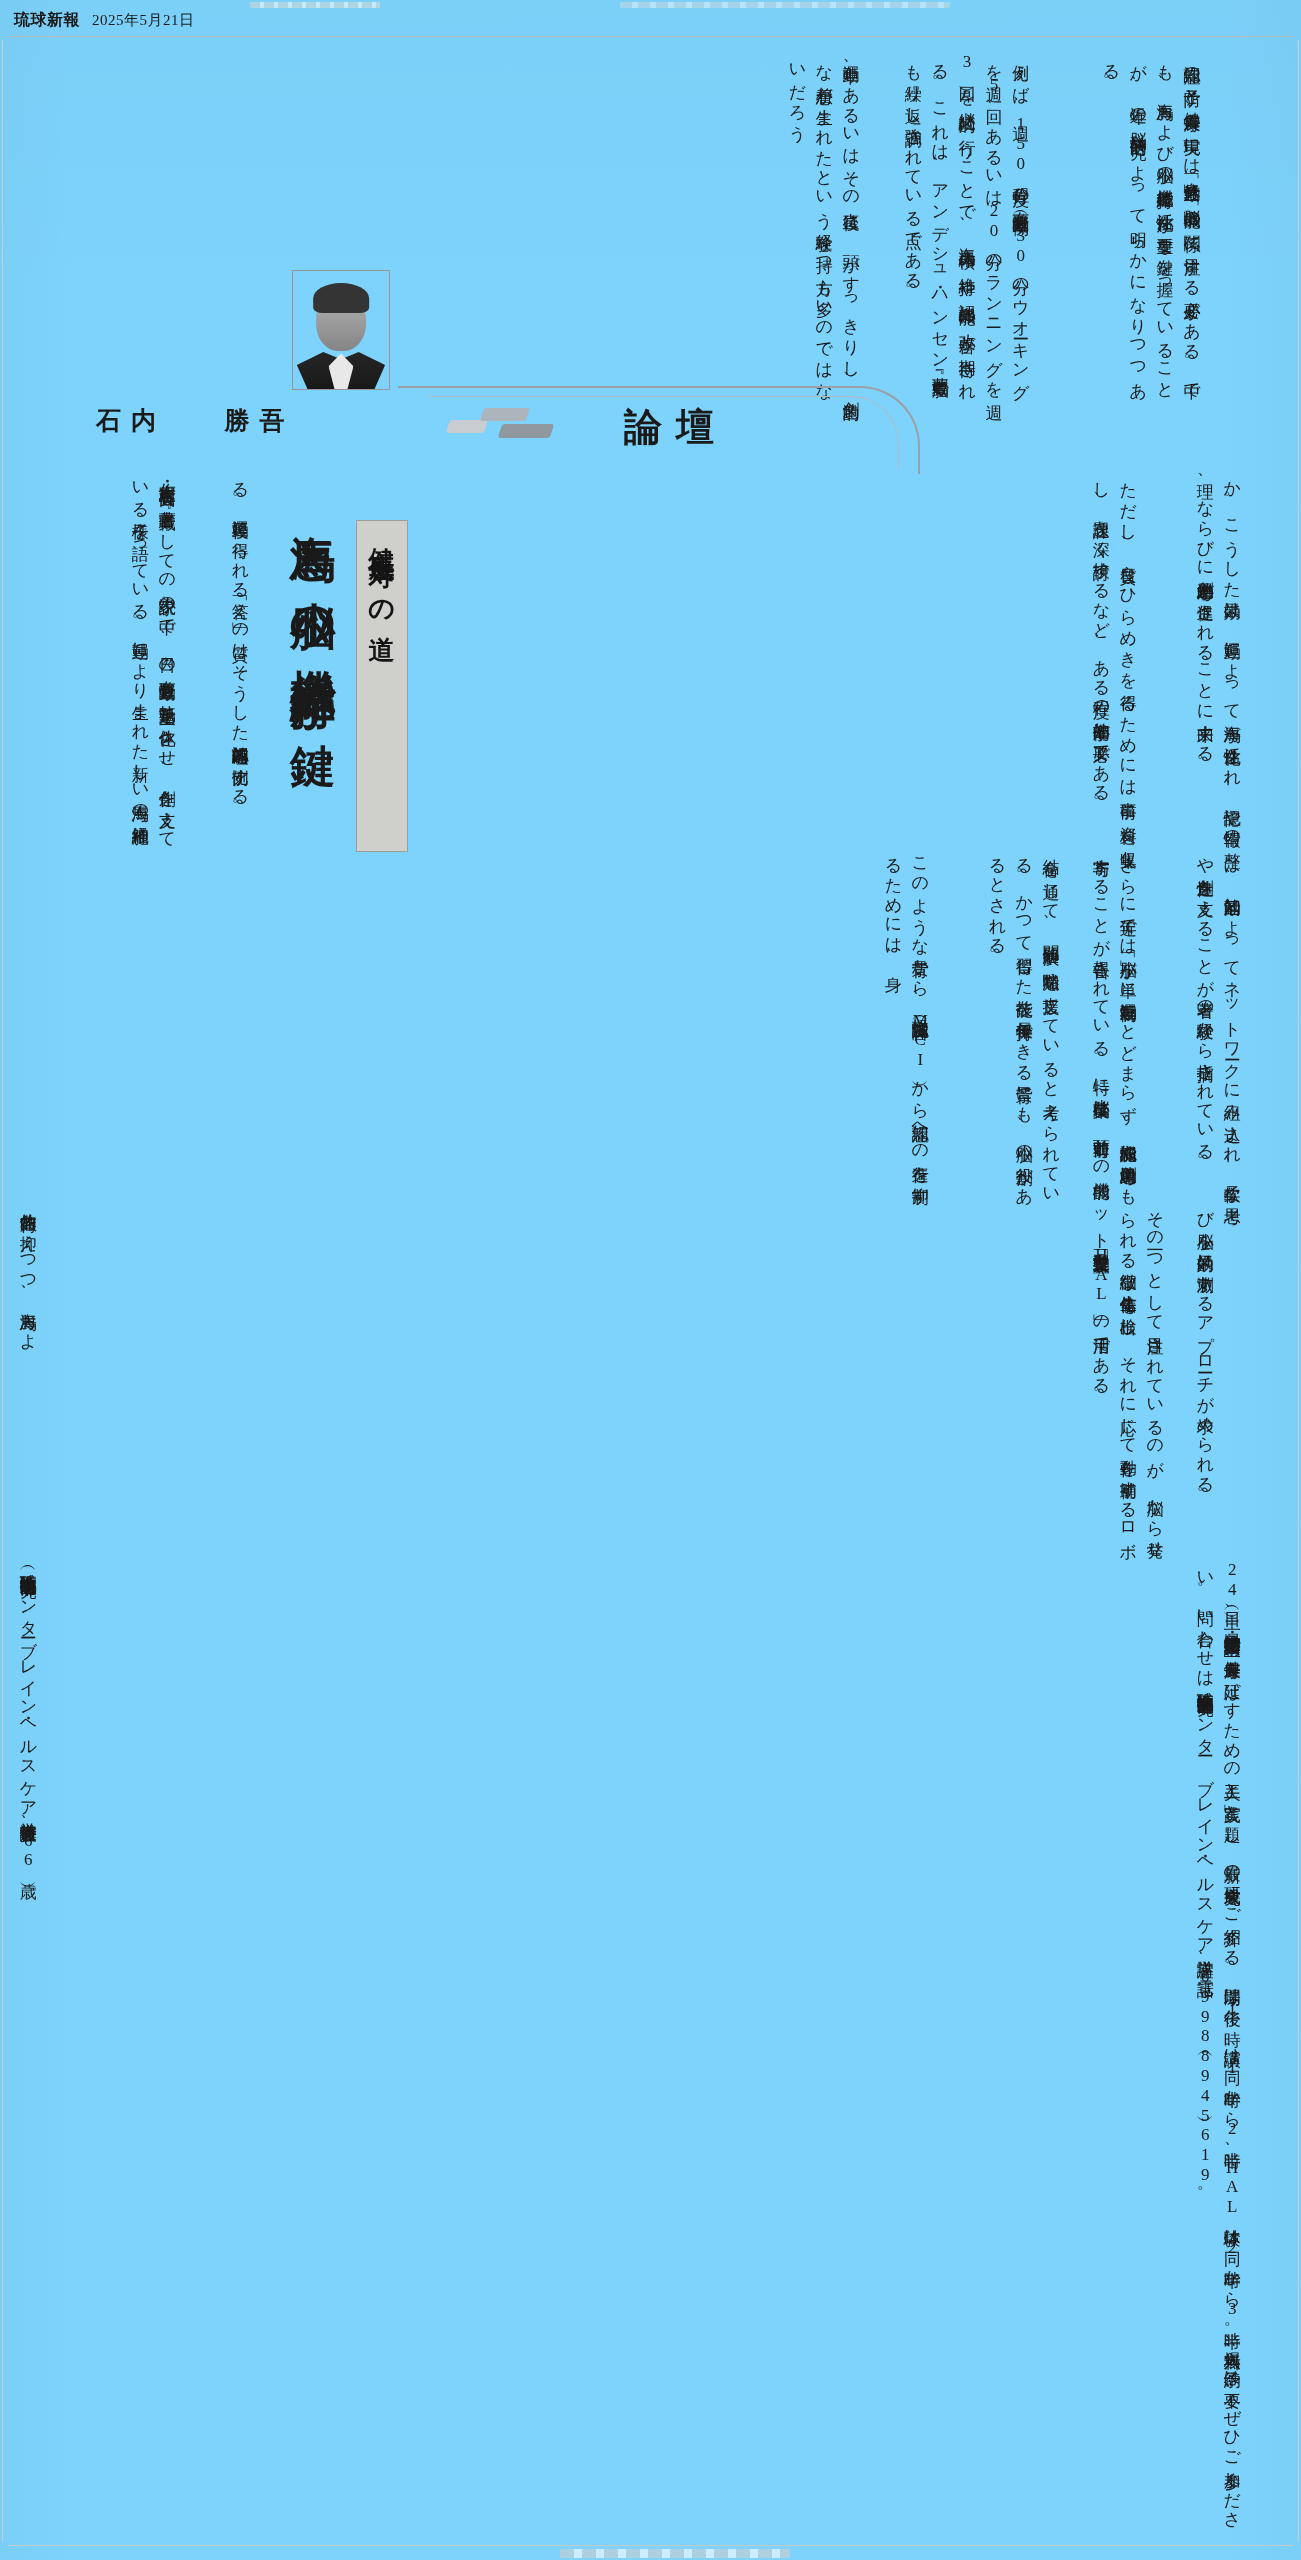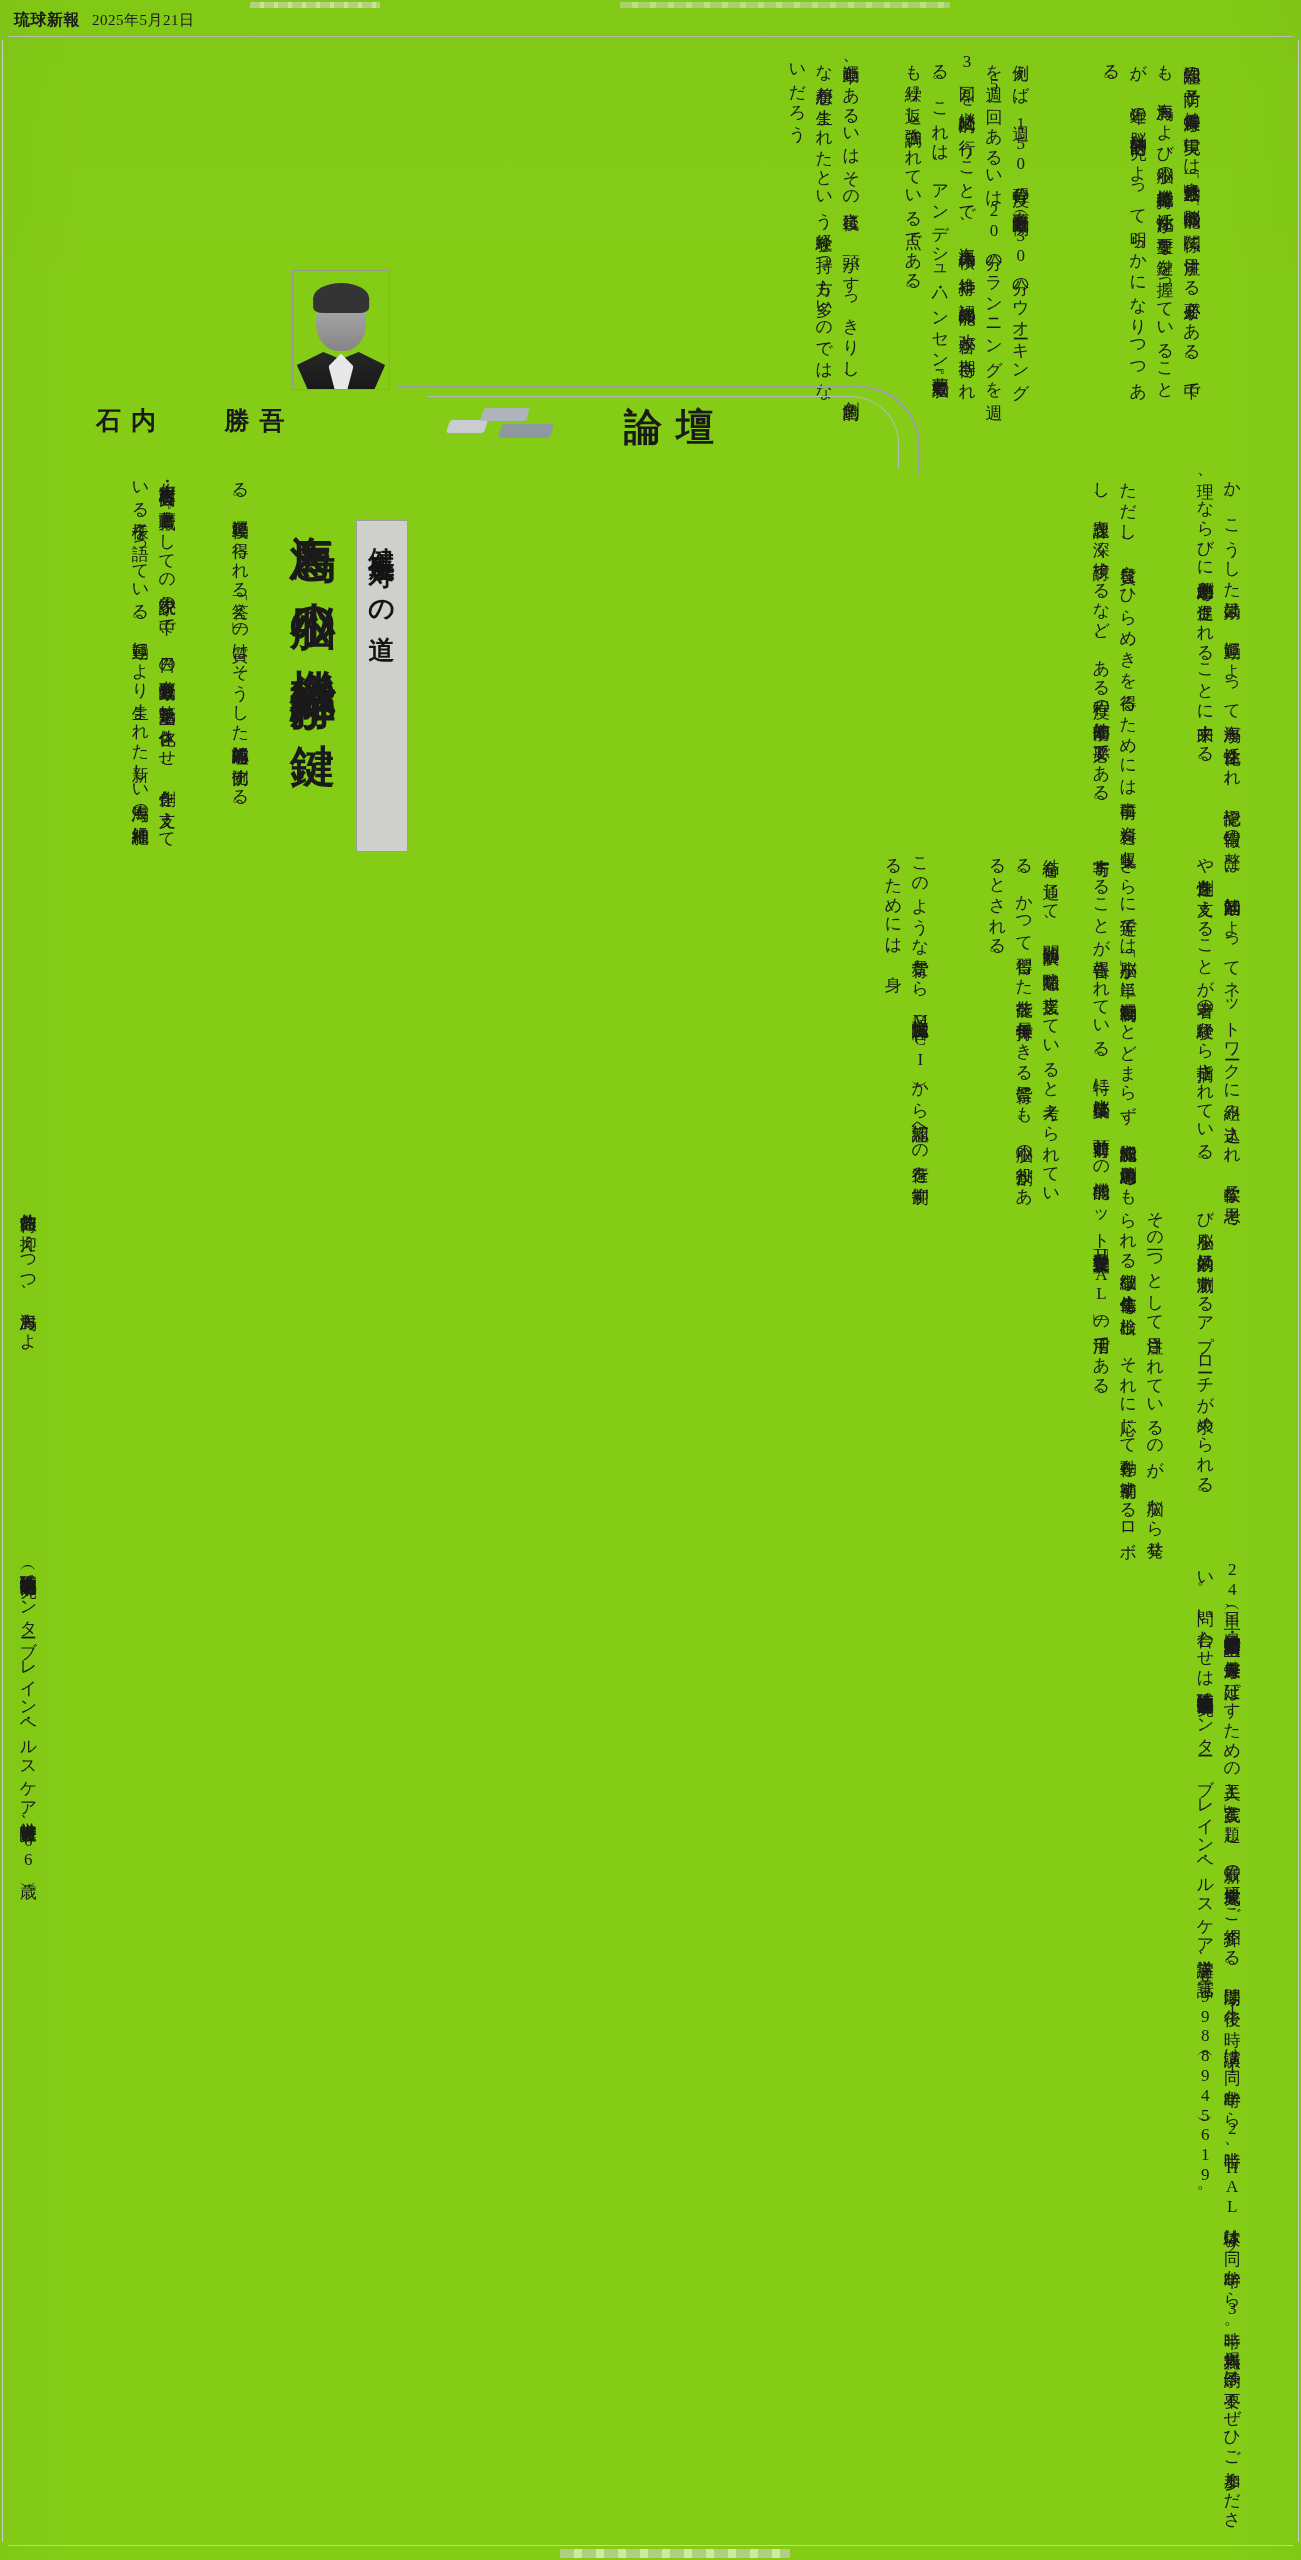--- a/index.html
+++ b/index.html
@@ -11,21 +11,21 @@
     width: 1301px;
     height: 2560px;
     font-family: "Liberation Serif", serif;
     color: #1a1a1a;
     position: relative;
     overflow: hidden;
   }
   .page {
     position: absolute;
     inset: 0;
-    background: #84cc16;
+    background: #7dd3fc;
   }
   
   .paper-tint {
     position: absolute;
     inset: 0;
     background:
       linear-gradient(180deg, rgba(0,0,0,0.015) 0%, rgba(0,0,0,0) 12%),
       linear-gradient(90deg, rgba(0,0,0,0.02) 0%, rgba(0,0,0,0) 6%, rgba(0,0,0,0) 94%, rgba(0,0,0,0.02) 100%);
     pointer-events: none;
   }

